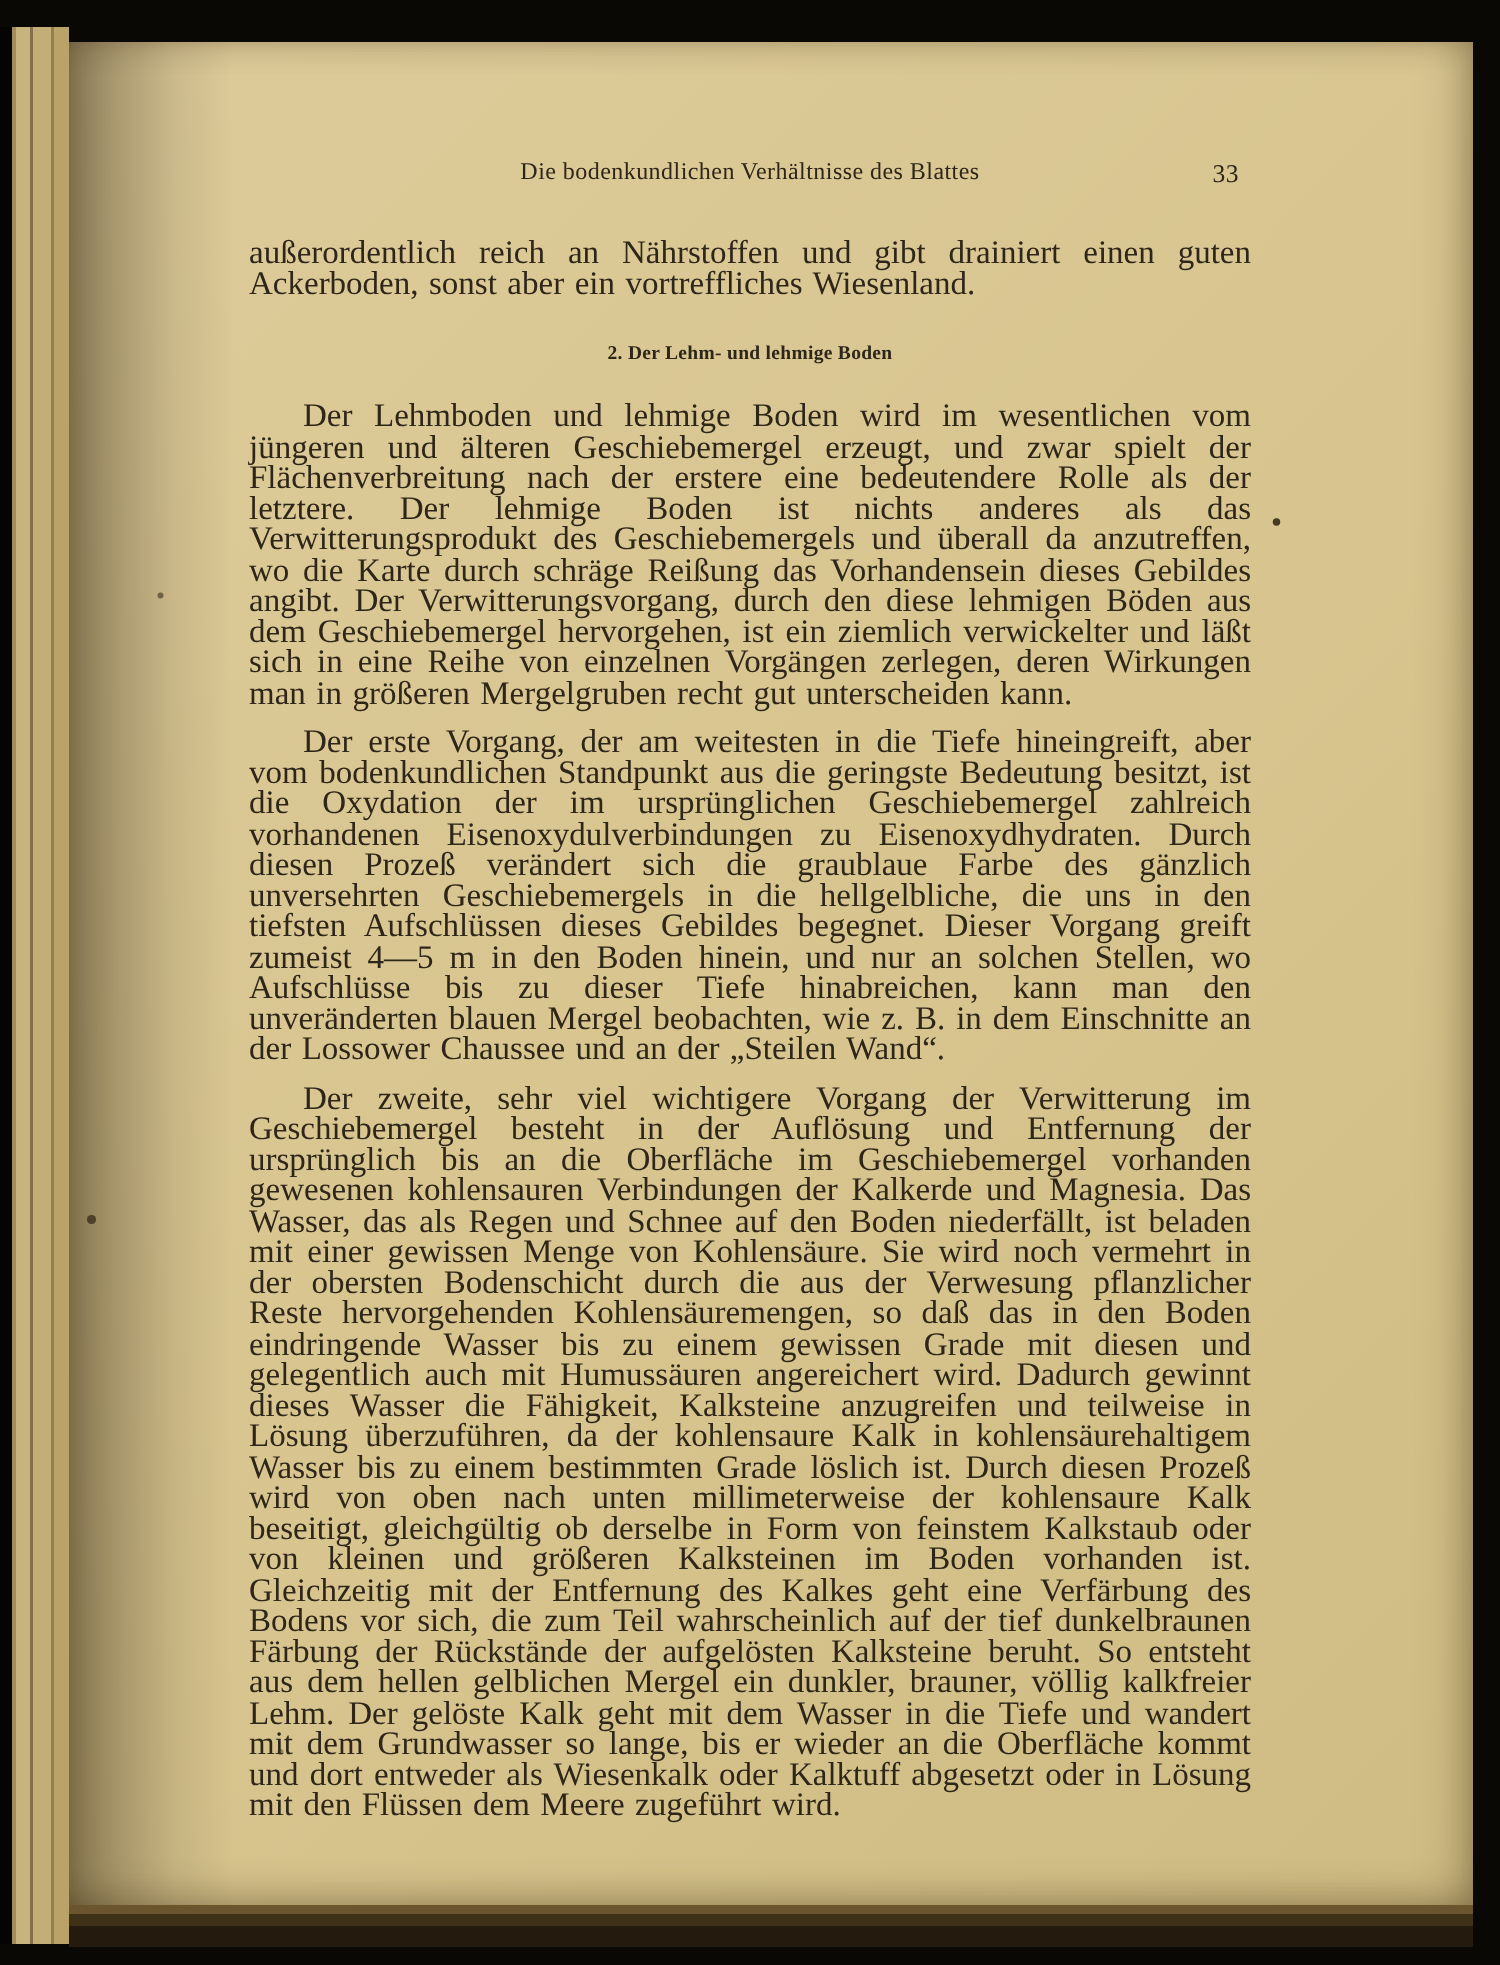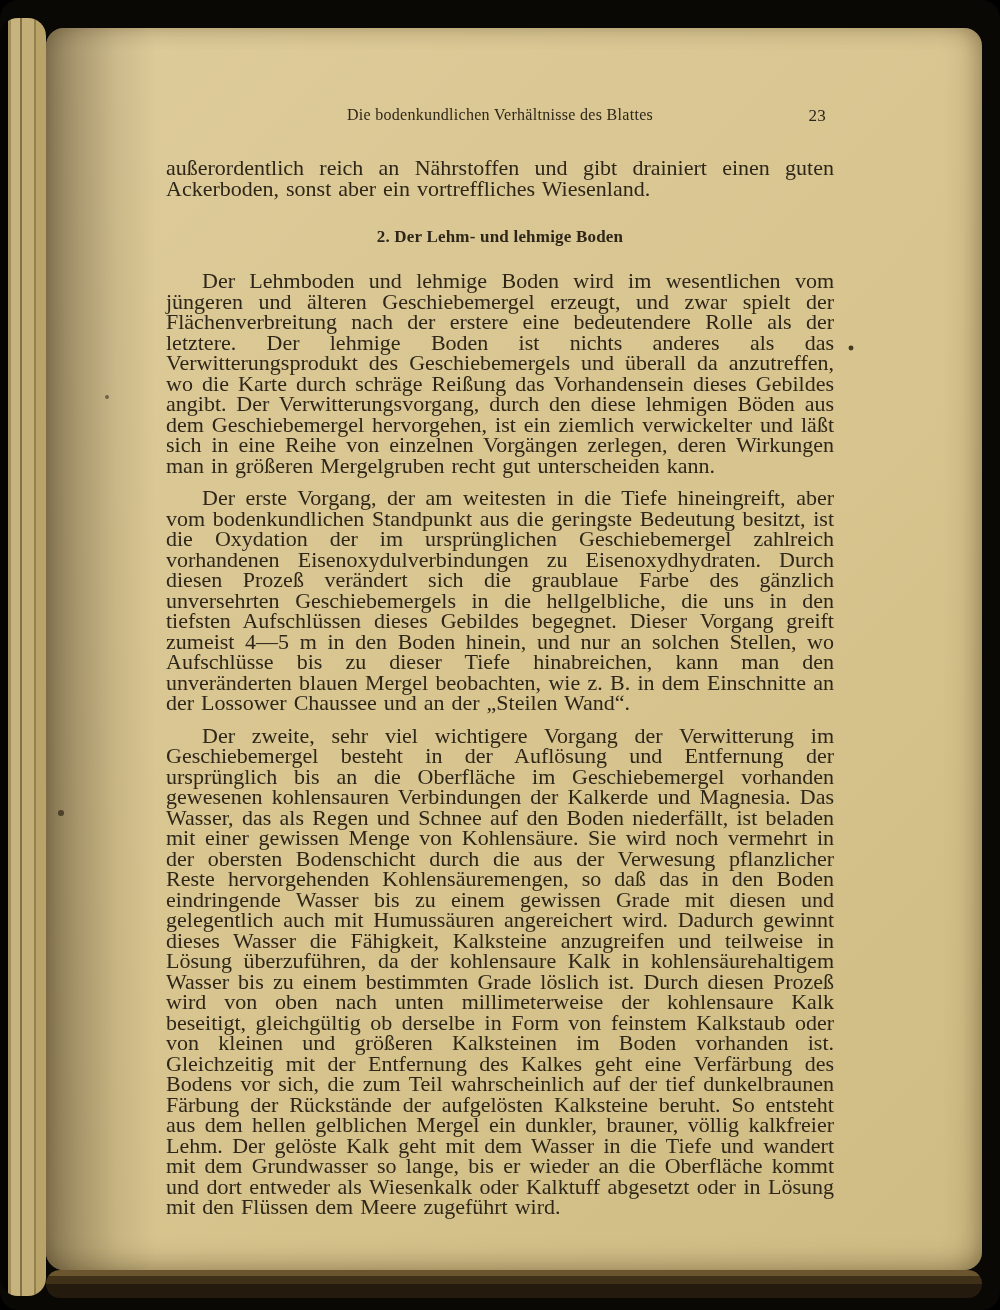--- a/index.html
+++ b/index.html
@@ -1,15 +1,15 @@
 <!DOCTYPE html>
 <html><head>
 <meta charset="utf-8">
 <style>
-  * { box-sizing: border-box; border-radius: 18px; }
+  * { box-sizing: border-box; }
   html, body { margin: 0; padding: 0; background: #000; }
   .scan {
     position: relative;
     width: 1000px;
     height: 1310px;
     background: #0a0805;
     overflow: hidden;
     font-family: "Liberation Serif", "DejaVu Serif", serif;
   }
   
@@ -74,21 +74,21 @@
   .para {
     font-size: 22px;
     line-height: 20.5px;
     text-align: justify;
     text-indent: 36px;
     word-spacing: 1.5px;
     margin: 0 0 12px 0;
   }
   .para.no-indent { text-indent: 0; }
   .section-heading {
-    font-size: 17px;
+    font-size: 13px;
     font-weight: bold;
     text-align: center;
     letter-spacing: .2px;
     margin: 28px 0 24px 0;
   }
   .specks {
     position: absolute;
     left: 0; top: 0;
     width: 2px; height: 2px;
     border-radius: 50%;
@@ -108,21 +108,21 @@
 
   <div class="book-edge"></div>
 
   <div class="page">
     <div class="gutter-shadow"></div>
 
     <div class="content">
 
       <header class="running-head">
         <span class="running-title">Die bodenkundlichen Verhältnisse des Blattes</span>
-        <span class="page-number">23</span>
+        <span class="page-number">33</span>
       </header>
 
       <p class="para no-indent">außerordentlich reich an Nährstoffen und gibt drainiert einen guten Ackerboden, sonst aber ein vortreffliches Wiesenland.</p>
 
       <h2 class="section-heading">2. Der Lehm- und lehmige Boden</h2>
 
       <p class="para">Der Lehmboden und lehmige Boden wird im wesentlichen vom jüngeren und älteren Geschiebemergel erzeugt, und zwar spielt der Flächenverbreitung nach der erstere eine bedeutendere Rolle als der letztere. Der lehmige Boden ist nichts anderes als das Verwitterungsprodukt des Geschiebemergels und überall da anzutreffen, wo die Karte durch schräge Reißung das Vorhandensein dieses Gebildes angibt. Der Verwitterungsvorgang, durch den diese lehmigen Böden aus dem Geschiebemergel hervorgehen, ist ein ziemlich verwickelter und läßt sich in eine Reihe von einzelnen Vorgängen zerlegen, deren Wirkungen man in größeren Mergelgruben recht gut unterscheiden kann.</p>
 
       <p class="para">Der erste Vorgang, der am weitesten in die Tiefe hineingreift, aber vom bodenkundlichen Standpunkt aus die geringste Bedeutung besitzt, ist die Oxydation der im ursprünglichen Geschiebemergel zahlreich vorhandenen Eisenoxydulverbindungen zu Eisenoxydhydraten. Durch diesen Prozeß verändert sich die graublaue Farbe des gänzlich unversehrten Geschiebemergels in die hellgelbliche, die uns in den tiefsten Aufschlüssen dieses Gebildes begegnet. Dieser Vorgang greift zumeist 4—5 m in den Boden hinein, und nur an solchen Stellen, wo Aufschlüsse bis zu dieser Tiefe hinabreichen, kann man den unveränderten blauen Mergel beobachten, wie z. B. in dem Einschnitte an der Lossower Chaussee und an der „Steilen Wand“.</p>
 

